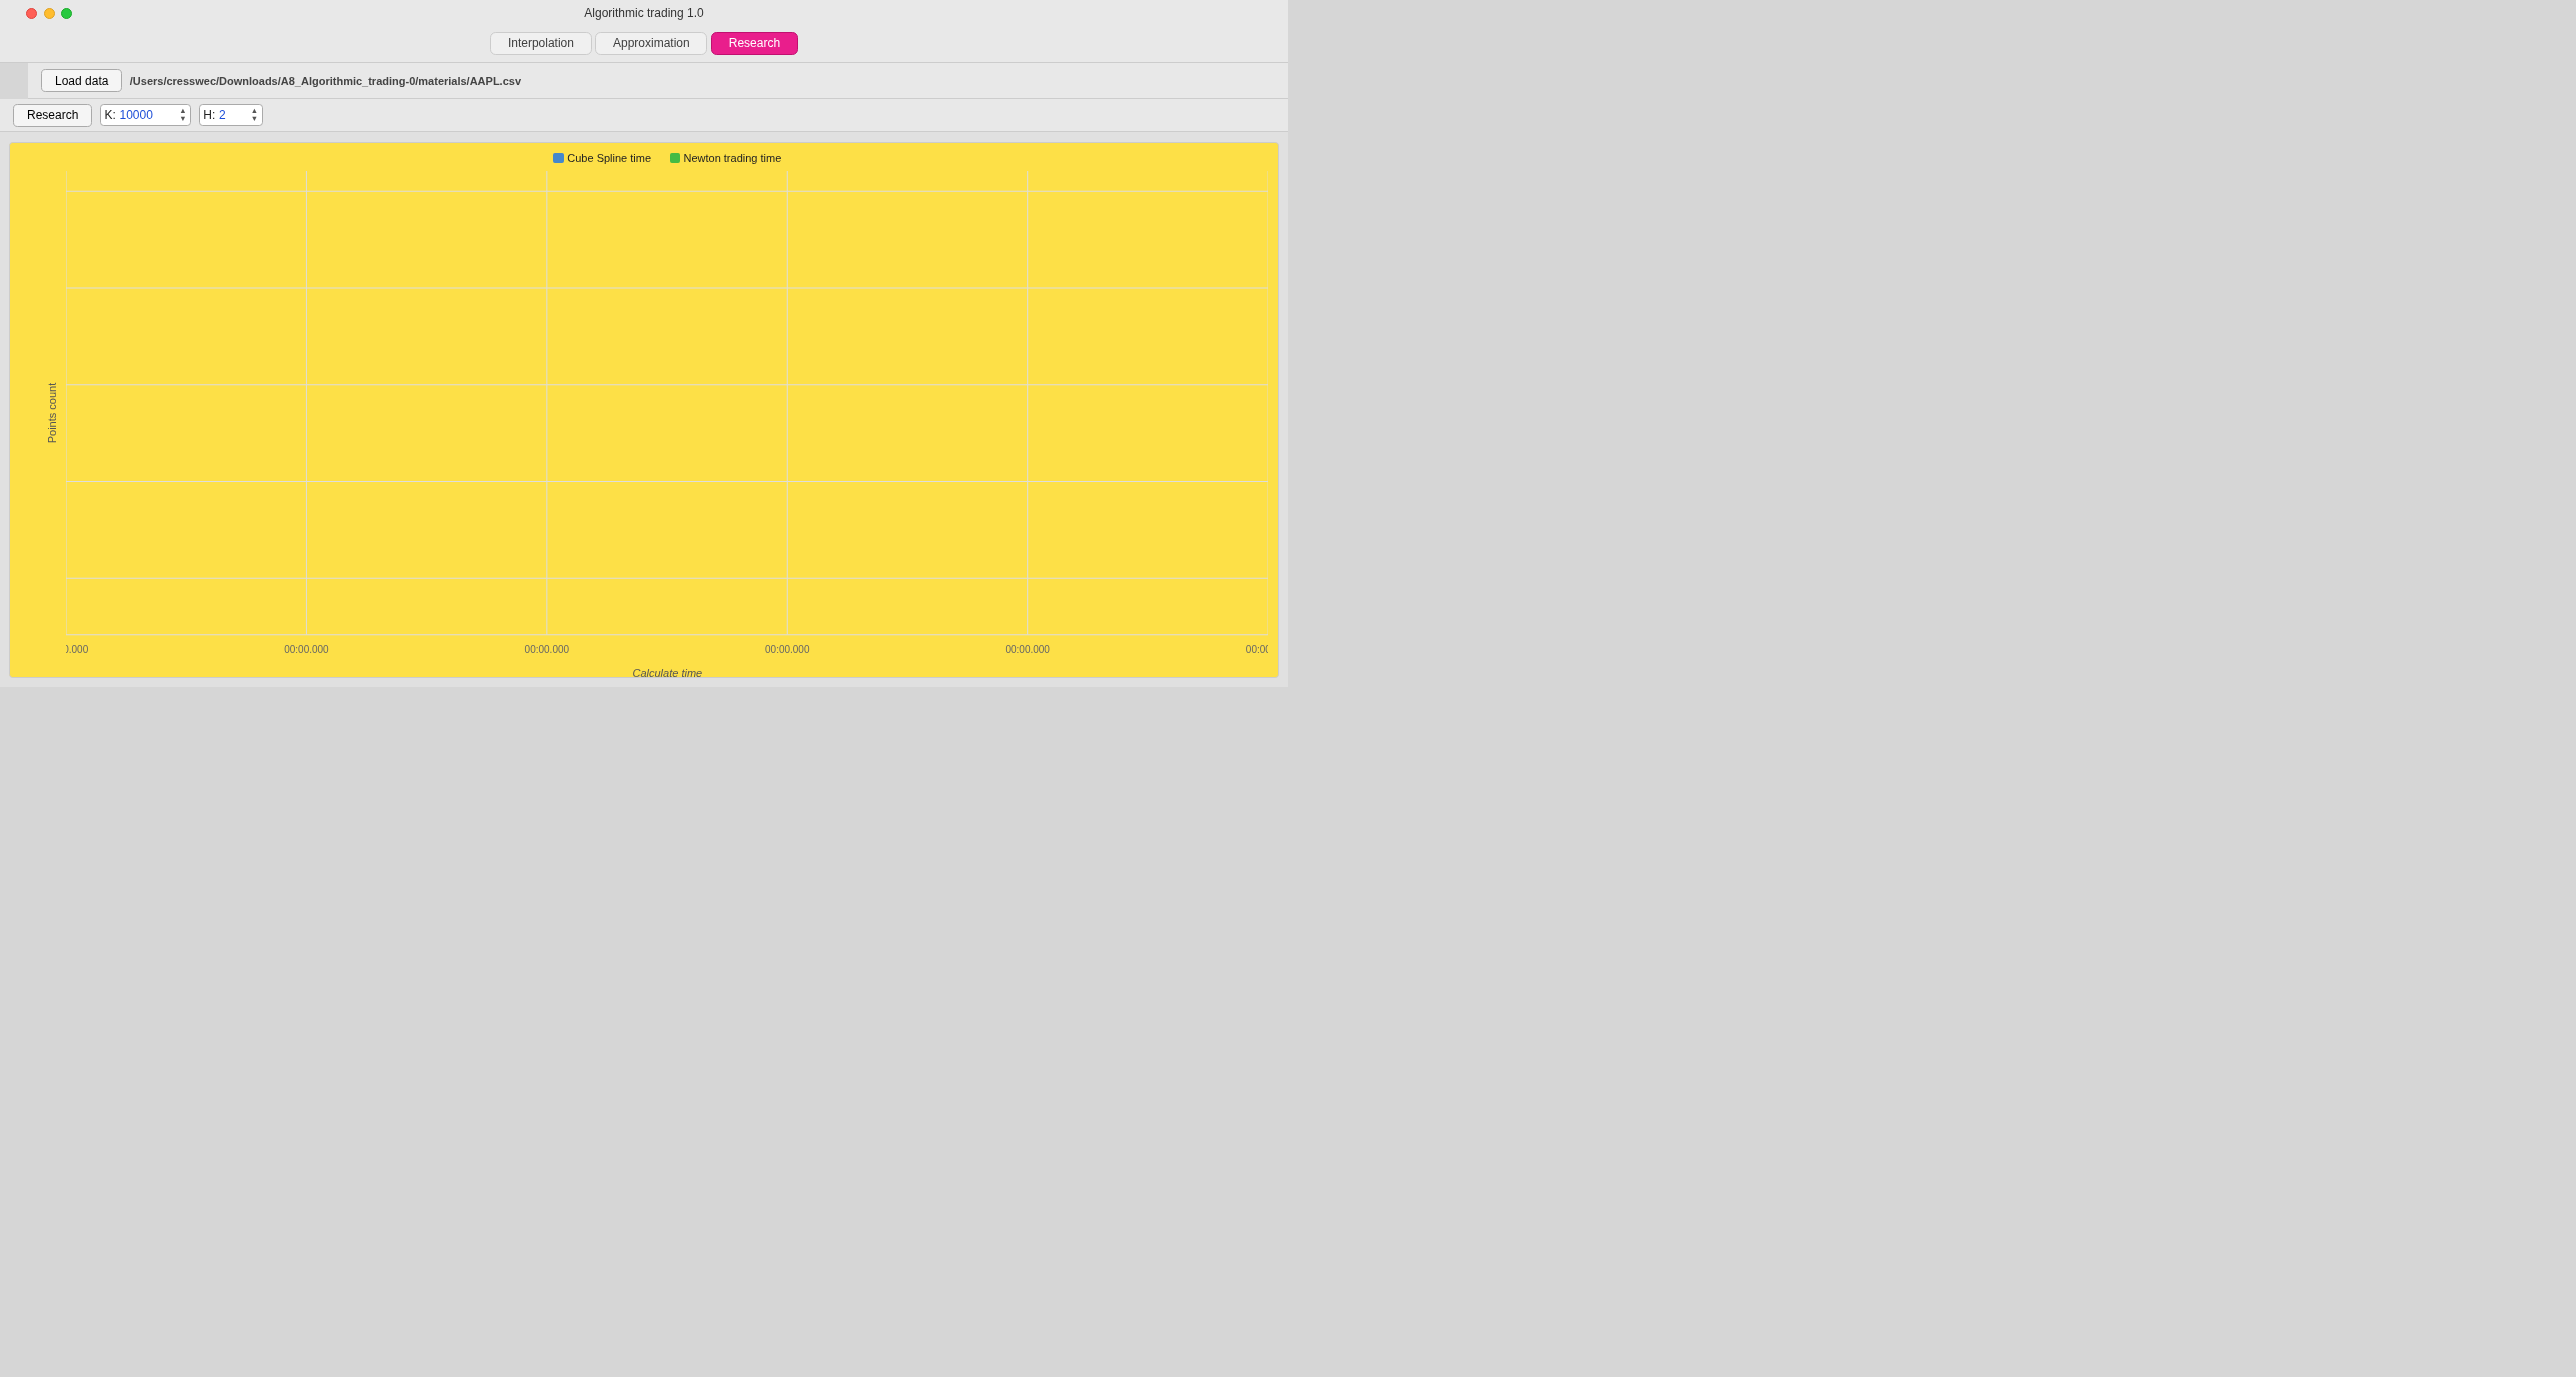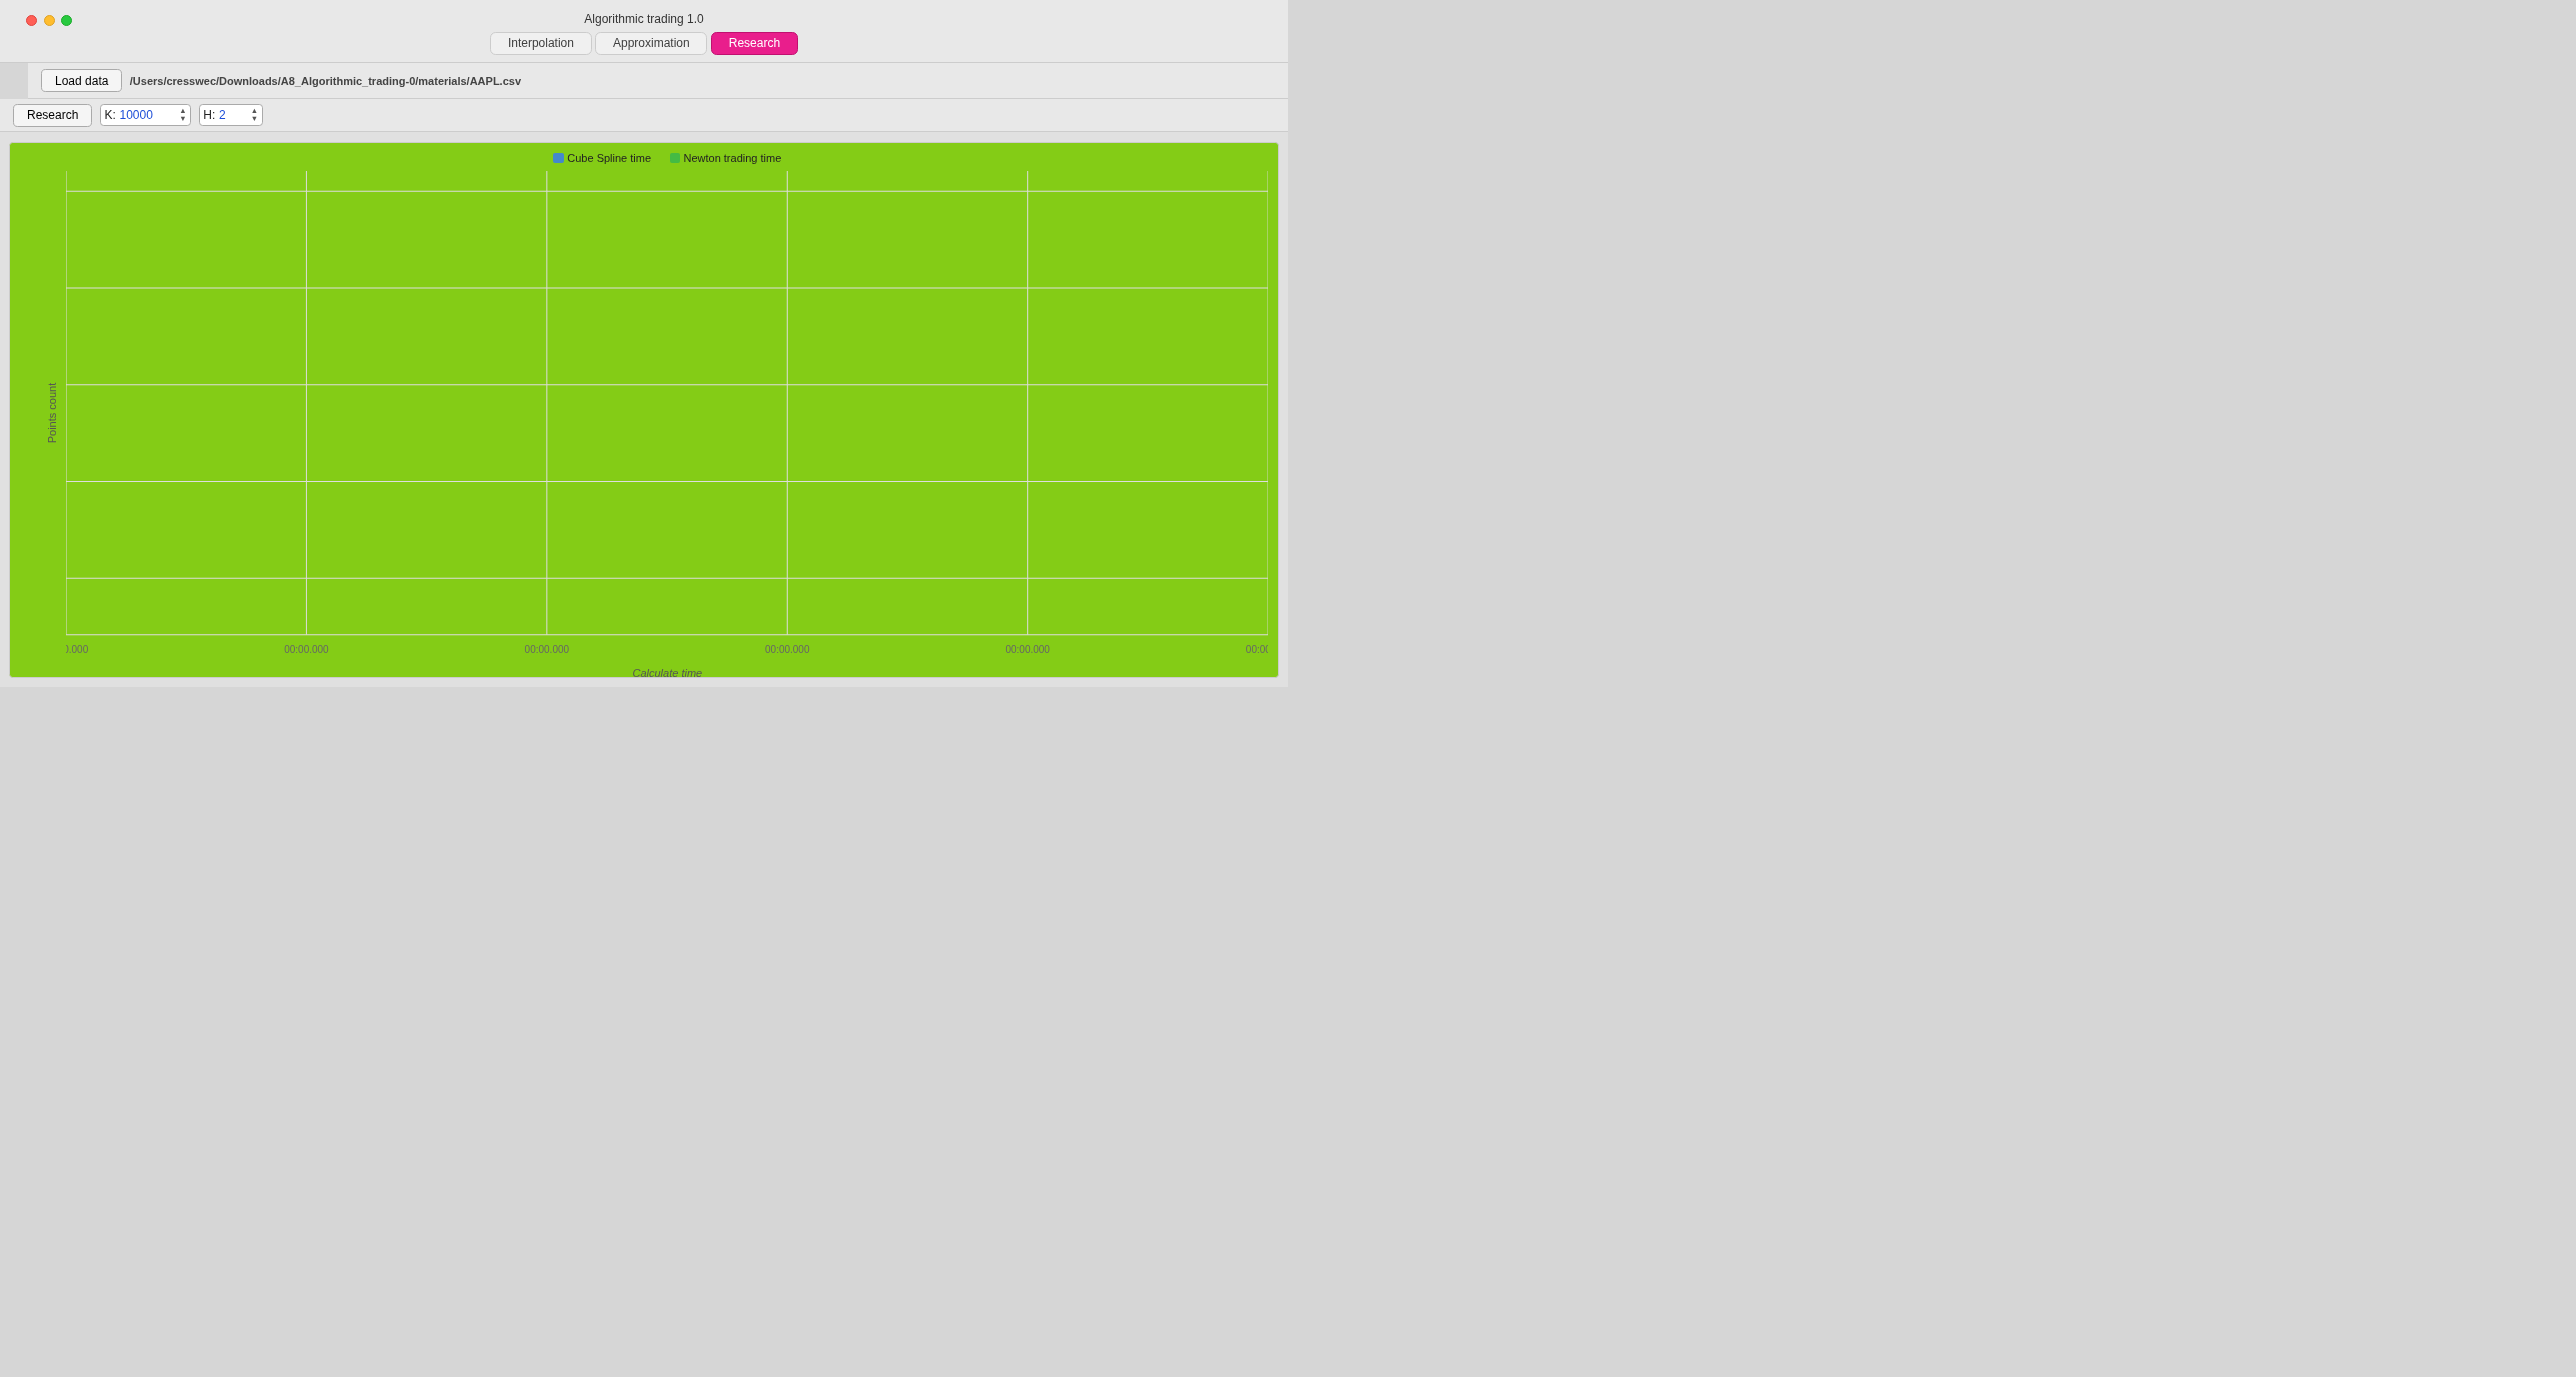--- a/index.html
+++ b/index.html
@@ -11,21 +11,21 @@
       width: 1288px;
       height: 689px;
       overflow: hidden;
     }
 
     
     .title-bar {
       height: 26px;
       background: #e8e8e8;
       display: flex;
-      align-items: flex-end;
+      align-items: center;
       padding: 0 26px;
       position: relative;
     }
     .window-controls {
       display: flex;
       gap: 6.5px;
       align-items: center;
     }
     .window-btn {
       width: 11px;
@@ -143,21 +143,21 @@
       user-select: none;
     }
 
     
     .main-area {
       background: #e0e0e0;
       padding: 9.3px;
       height: calc(689px - 26px - 40px - 34px - 34px);
     }
     .chart-container {
-      background: #84cc16;
+      background: #fde047;
       border: 0.9px solid #ccc;
       border-radius: 3.7px;
       height: 100%;
       padding: 9.3px 9.3px 28px 56px;
       position: relative;
       display: flex;
       flex-direction: column;
     }
 
     

